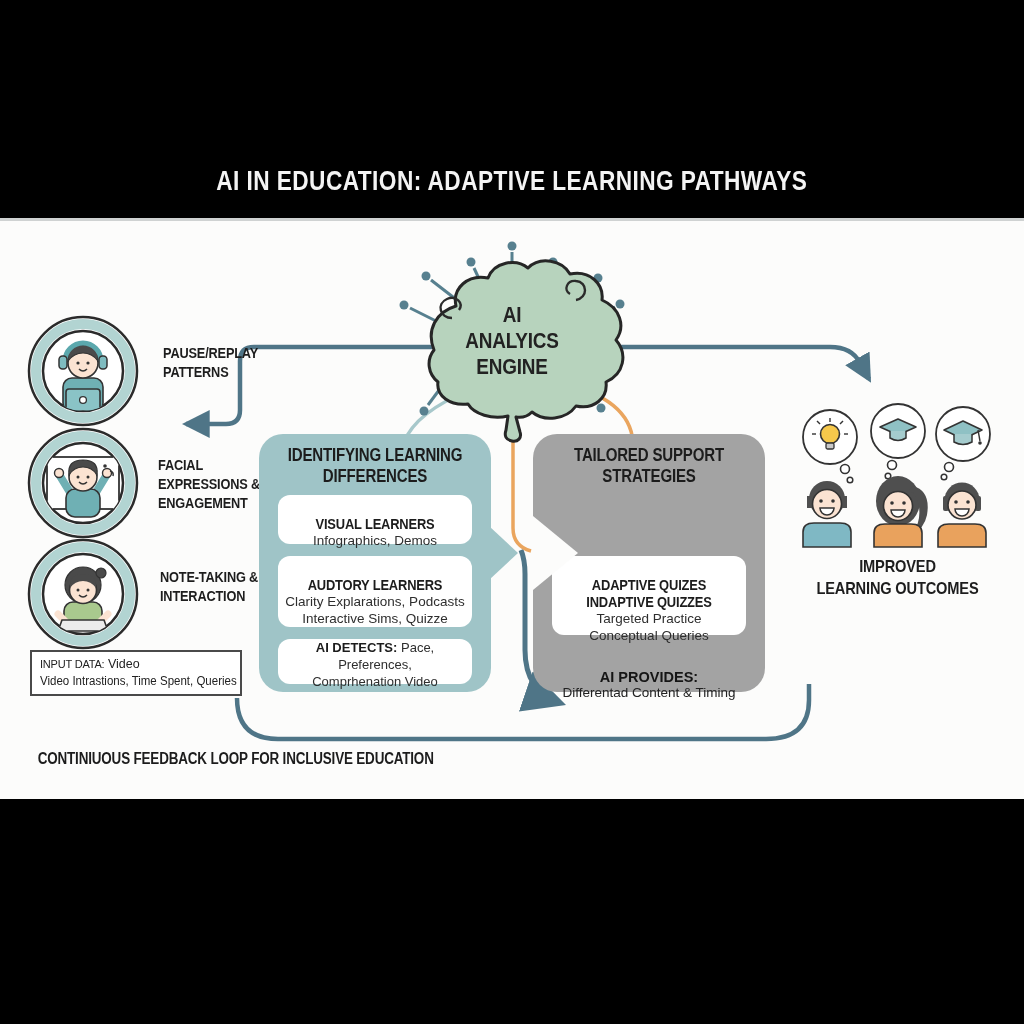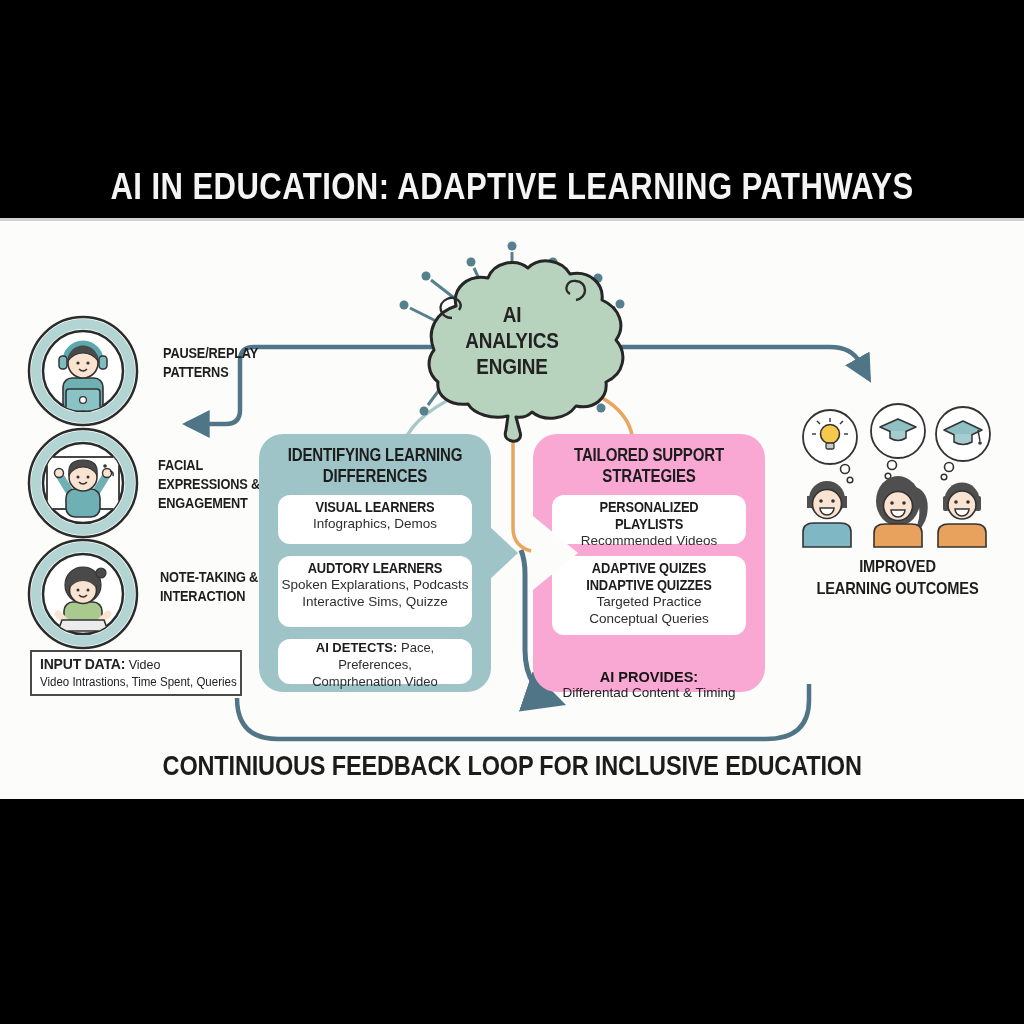--- a/index.html
+++ b/index.html
@@ -9,21 +9,21 @@
   }
   .abs{position:absolute;}
   
   #white-panel{
     left:0;top:218px;width:1024px;height:581px;background:#fcfcfb;
     border-top:3px solid #cfd2d2;box-sizing:border-box;
   }
   
   #main-title{
     left:0;top:166px;width:1024px;text-align:center;color:#f4f4f4;
-    font-size:37px;font-weight:bold;letter-spacing:.5px;white-space:nowrap;
+    font-size:27px;font-weight:bold;letter-spacing:.5px;white-space:nowrap;
   }
   #main-title span{display:inline-block;transform:scaleX(.84);transform-origin:center;}
   
   .cond{transform:scaleX(.86);transform-origin:center top;}
   .condL{transform:scaleX(.88);transform-origin:left top;}
   
   #brain-label{
     left:437px;top:302px;width:150px;text-align:center;color:#222;
     font-weight:bold;font-size:22px;line-height:26px;letter-spacing:-.2px;
   }
@@ -33,56 +33,56 @@
   }
   #input-label-0{left:163px;top:344px;width:112px;}
   #input-label-1{left:158px;top:456px;width:138px;}
   #input-label-2{left:160px;top:568px;width:112px;}
   
   #input-data-box{
     left:30px;top:650px;width:212px;height:46px;background:#fff;
     border:2px solid #4a4a4a;box-sizing:border-box;padding:4px 6px 0 8px;
     color:#222;font-size:12.5px;line-height:17px;white-space:nowrap;
   }
-  #input-data-box .h{font-weight:bold;font-size:14px;letter-spacing:-.2px;}
+  #input-data-box .h{font-weight:normal;font-size:11px;letter-spacing:-.2px;}
   #input-data-box .l2{display:block;transform:scaleX(.92);transform-origin:left top;}
   
   .big-box{width:232px;height:258px;border-radius:24px;box-sizing:border-box;top:434px;}
   #identify-box{left:259px;background:#9fc4c7;}
-  #support-box{left:533px;background:#f9a8d4;}
+  #support-box{left:533px;background:#a3a3a3;}
   .box-title{
     position:absolute;left:0;top:11px;width:100%;text-align:center;color:#1c1c1c;
     font-weight:bold;font-size:17.5px;line-height:21px;letter-spacing:-.2px;
   }
   .card{
     position:absolute;left:19px;width:194px;background:#fff;border-radius:12px;
     box-sizing:border-box;text-align:center;color:#2e2e2e;font-size:13.5px;line-height:17px;
-    padding-top:3px;
+    padding-top:20px;
   }
   .card .h{display:block;font-weight:bold;font-size:15px;color:#1c1c1c;letter-spacing:-.2px;}
   #id-card-0{top:61px;height:49px;}
   #id-card-1{top:122px;height:71px;}
   #id-card-2{top:205px;height:45px;font-size:13px;padding-top:0;}
   #id-card-2 .hin{font-weight:bold;color:#1c1c1c;}
   #sp-card-0{top:61px;height:49px;}
   #sp-card-1{top:122px;height:79px;}
   .orange-footer{
     position:absolute;left:6px;top:221px;width:220px;text-align:center;color:#222;
     font-size:13.5px;line-height:16px;
   }
   .orange-footer .h{display:block;font-weight:bold;font-size:14.5px;color:#151515;margin-top:14px;}
   
   #outcomes-label{
     left:795px;top:556px;width:205px;text-align:center;color:#1d1d1d;
     font-weight:bold;font-size:17px;line-height:22px;letter-spacing:-.2px;
   }
   
   #footer-caption{
-    left:0;top:750px;width:1024px;text-align:center;color:#1c1c1c;
-    font-weight:bold;font-size:28px;white-space:nowrap;letter-spacing:-.2px;
+    left:0;top:750px;width:1024px;text-align:left;color:#1c1c1c;
+    font-weight:bold;font-size:16px;white-space:nowrap;letter-spacing:-.2px;
   }
   #footer-caption span{display:inline-block;transform:scaleX(.84);transform-origin:center;}
   svg{position:absolute;left:0;top:0;}
 </style>
 </head>
 <body>
 
 <div class="abs" id="white-panel"></div>
 
 <div class="abs" id="main-title"><span>AI IN EDUCATION: ADAPTIVE LEARNING PATHWAYS</span></div>
@@ -293,36 +293,32 @@
 <div class="abs big-box" id="identify-box">
   <div class="box-title cond">
     <span>IDENTIFYING LEARNING</span><br><span>DIFFERENCES</span>
   </div>
   <div class="card" id="id-card-0">
     <span class="h cond">VISUAL LEARNERS</span>
     <span>Infographics, Demos</span>
   </div>
   <div class="card" id="id-card-1">
     <span class="h cond">AUDTORY LEARNERS</span>
-    <span>Spoken Explarations, Podcasts</span><br>
+    <span>Clarity Explarations, Podcasts</span><br>
     <span>Interactive Sims, Quizze</span>
   </div>
   <div class="card" id="id-card-2">
     <span class="hin">AI DETECTS:</span><span> Pace, Preferences,</span><br>
     <span>Comprhenation Video</span>
   </div>
 </div>
 
 <div class="abs big-box" id="support-box">
   <div class="box-title cond">
     <span>TAILORED SUPPORT</span><br><span>STRATEGIES</span>
-  </div>
-  <div class="card" id="sp-card-0">
-    <span class="h cond">PERSONALIZED PLAYLISTS</span>
-    <span>Recommended Videos</span>
   </div>
   <div class="card" id="sp-card-1">
     <span class="h cond">ADAPTIVE QUIZES</span>
     <span class="h cond">INDAPTIVE QUIZZES</span>
     <span>Targeted Practice</span><br>
     <span>Conceptual Queries</span>
   </div>
   <div class="orange-footer">
     <span class="h">AI PROVIDES:</span>
     <span>Differentad Content &amp; Timing</span>

